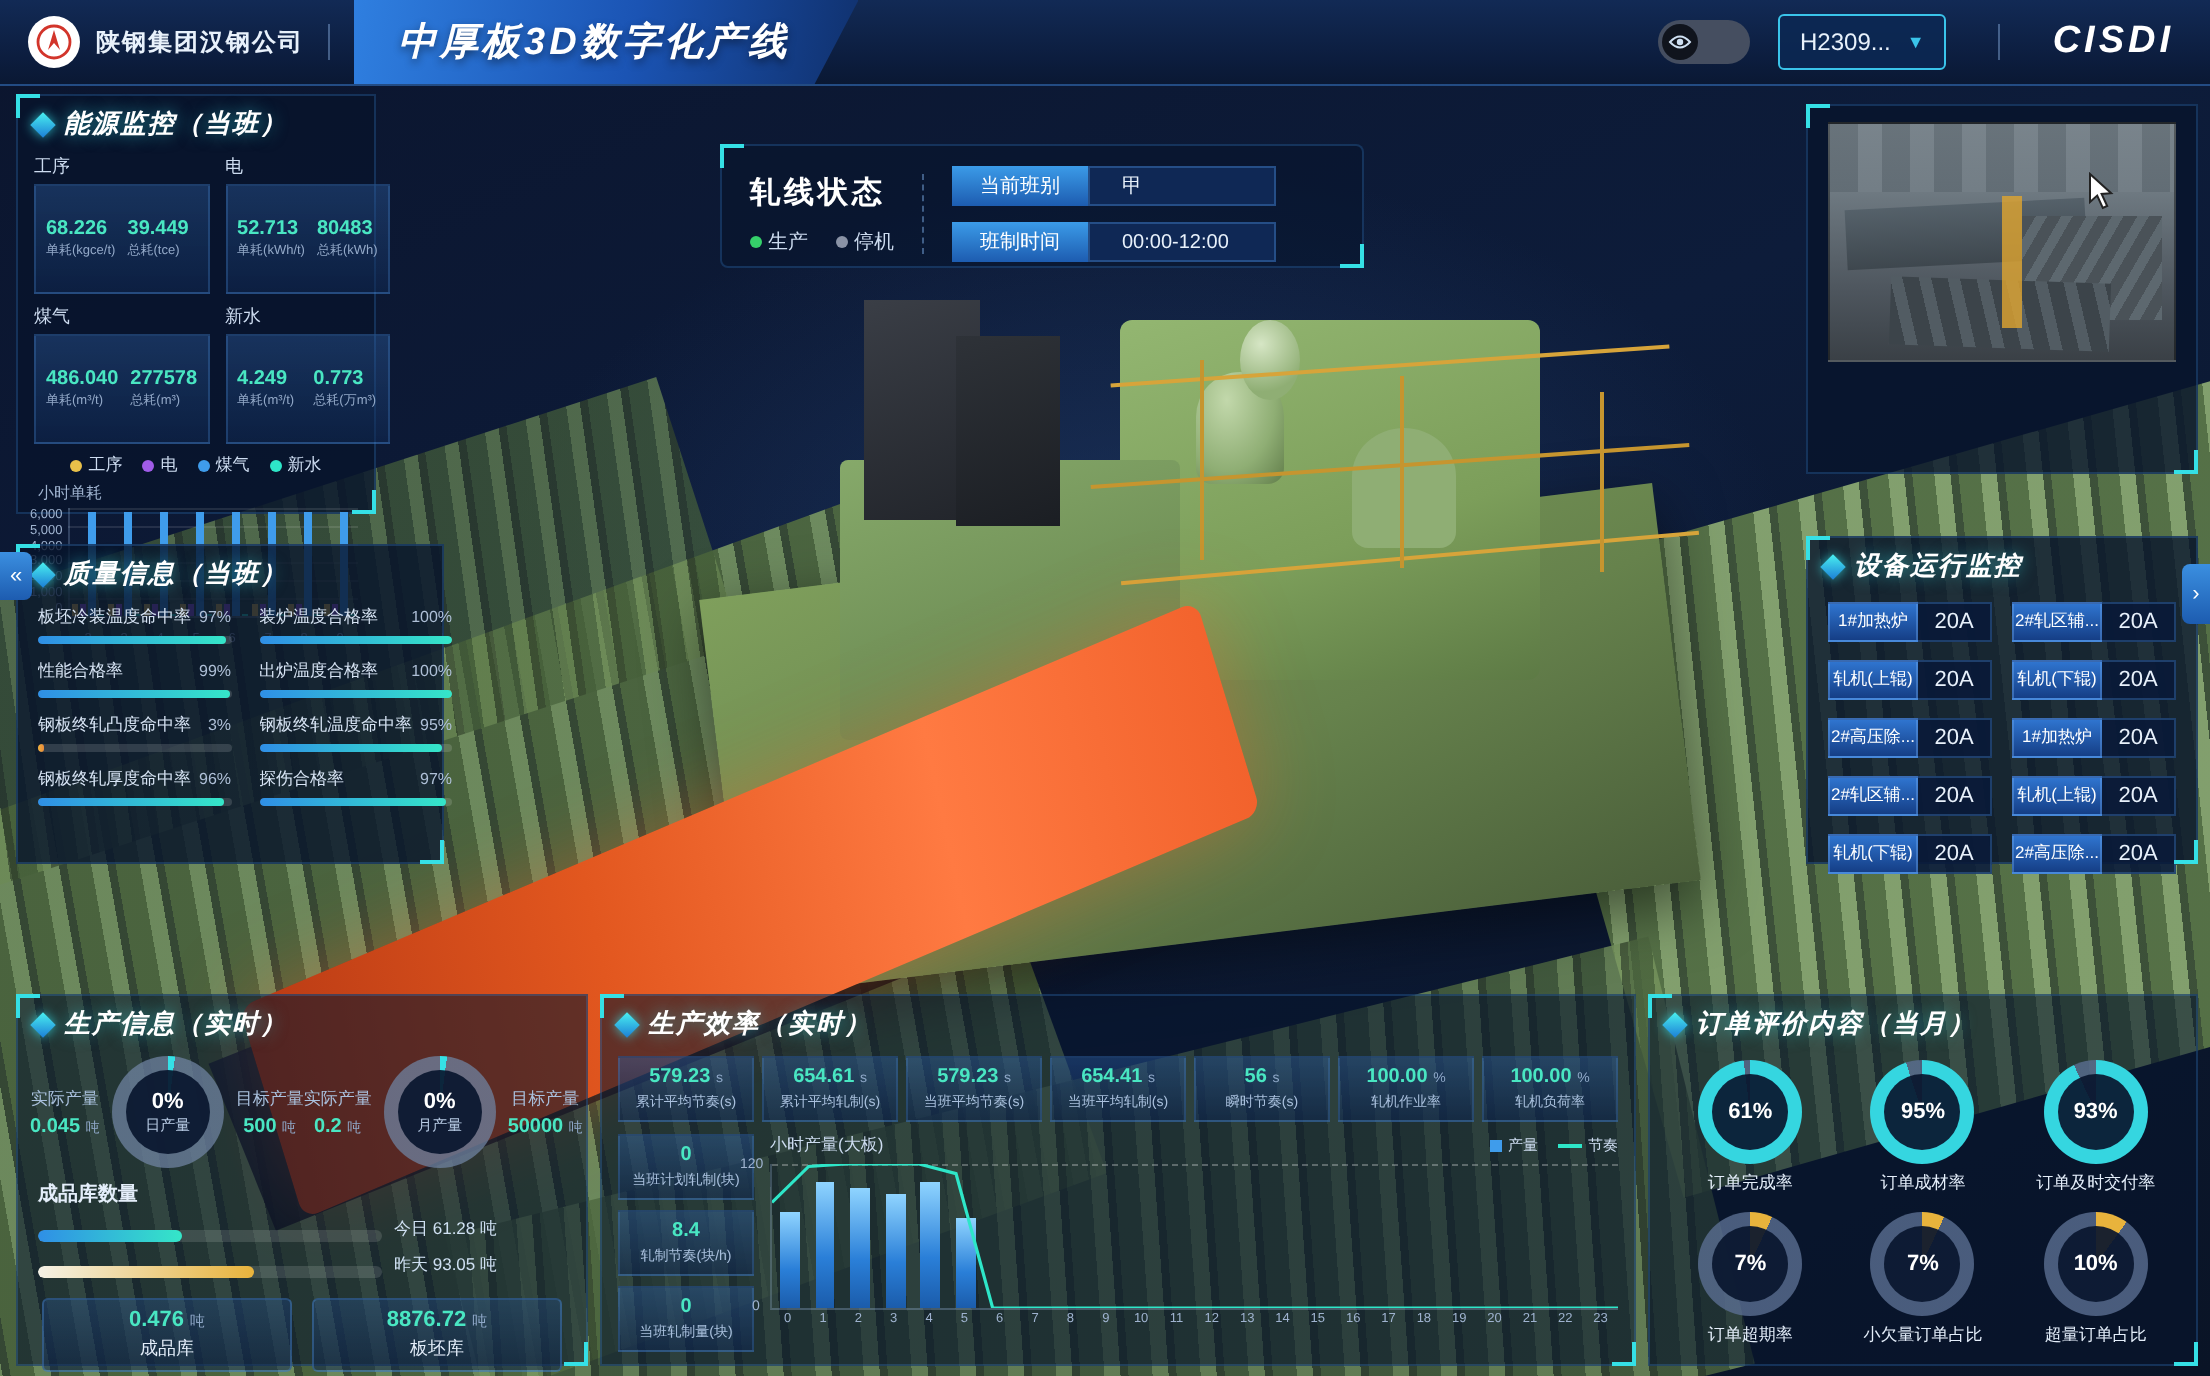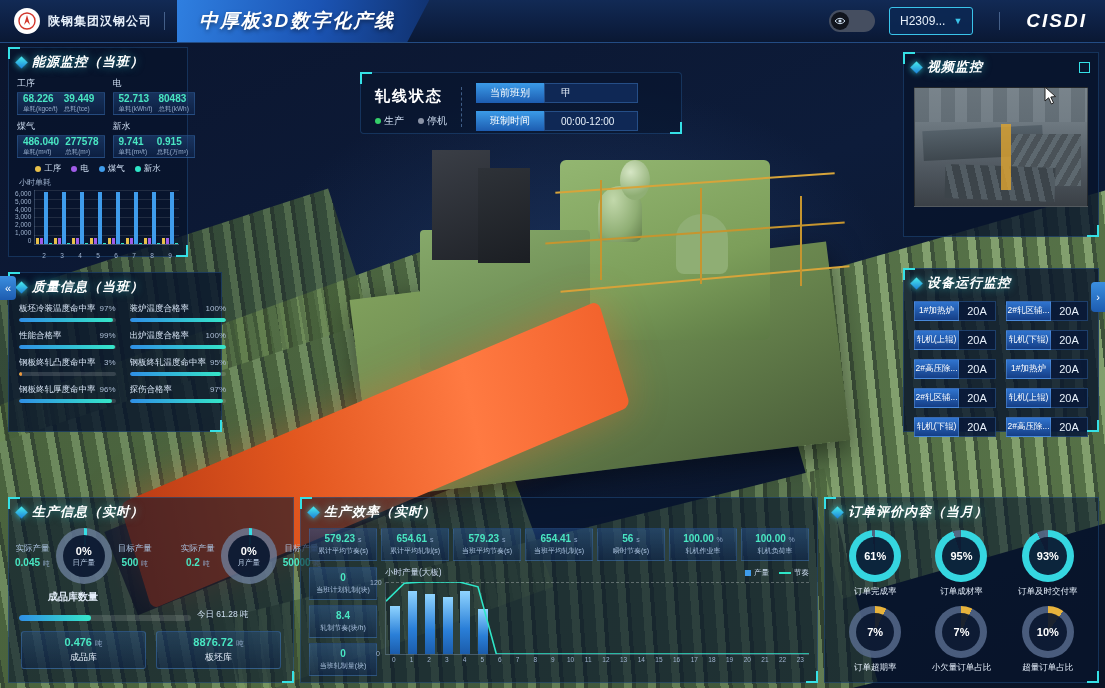--- a/index.html
+++ b/index.html
@@ -39,21 +39,21 @@
   .knob{position:absolute;left:2px;top:2px;width:18px;height:18px;border-radius:50%;background:#10141d;
         display:flex;align-items:center;justify-content:center;}
   .dropdown{display:flex;align-items:center;gap:8px;height:26px;padding:0 10px;
             border:1px solid #3ac4ea;border-radius:3px;background:rgba(12,40,84,.85);
             font-size:12px;color:#e8f1fb;cursor:pointer;}
   .caret{color:#3ac4ea;font-size:9px;}
   .brand{font-size:19px;font-weight:bold;font-style:italic;color:#fff;letter-spacing:2px;}
   
   .e-grid{display:grid;grid-template-columns:1fr 1fr;gap:4px 8px;padding:2px 8px;}
   .e-sec{font-size:9px;color:#cddcf0;margin:1px 0 2px;}
-  .e-card{display:grid;grid-template-columns:1fr 1fr;gap:1px 6px;padding:0 5px;
+  .e-card{display:grid;grid-template-columns:1fr 1fr;gap:1px 6px;padding:16px 5px;
           background:linear-gradient(180deg,rgba(48,100,170,.38),rgba(15,40,82,.55));
           border:1px solid rgba(80,150,230,.25);}
   .e-val{font-size:10px;font-weight:bold;color:#49e6c2;white-space:nowrap;}
   .e-lab{font-size:6.5px;color:#93a9c8;white-space:nowrap;}
   .legend{display:flex;justify-content:center;gap:10px;padding:3px 0 1px;}
   .leg-item{display:flex;align-items:center;gap:3px;font-size:8.5px;color:#cddcf0;}
   .leg-dot{width:6px;height:6px;border-radius:50%;}
   .ylab{font-size:8px;color:#9fb3cf;padding:1px 0 0 10px;}
   .e-chart{display:flex;padding:2px 8px 0 6px;height:62px;}
   .e-yaxis{display:flex;flex-direction:column;justify-content:space-between;align-items:flex-end;
@@ -95,32 +95,32 @@
           background:linear-gradient(180deg,#8d979e 0%,#6d7880 30%,#4e565e 70%,#3a4046 100%);}
   
   .d-grid{display:grid;grid-template-columns:1fr 1fr;gap:9px 10px;padding:6px 10px;}
   .d-chip{display:flex;height:20px;}
   .d-lab{flex:1;display:flex;align-items:center;justify-content:center;font-size:8.5px;color:#fff;
          background:linear-gradient(180deg,#2f74cf,#1a4globe 100%);background:linear-gradient(180deg,#2f74cf,#153e86);
          border:1px solid rgba(110,170,240,.4);white-space:nowrap;overflow:hidden;}
   .d-val{width:36px;display:flex;align-items:center;justify-content:center;font-size:11px;color:#e8f1fb;
          background:rgba(9,26,56,.9);border:1px solid rgba(80,150,230,.3);border-left:none;}
   
-  .g-row{display:flex;align-items:flex-end;justify-content:space-around;padding:4px 6px 0;gap:29px;}
+  .g-row{display:flex;align-items:flex-end;justify-content:space-around;padding:4px 6px 0;}
   .g-group{display:flex;align-items:center;gap:6px;}
   .g-stat{display:flex;flex-direction:column;align-items:center;gap:2px;}
   .g-slab{font-size:8.5px;color:#a9c0dd;white-space:nowrap;}
   .g-sval{font-size:10px;font-weight:bold;color:#49e6c2;white-space:nowrap;}
   .g-sval small{font-size:7px;color:#8fa8c8;font-weight:normal;}
   .donut{border-radius:50%;position:relative;display:flex;align-items:center;justify-content:center;}
   .donut .hole{position:absolute;border-radius:50%;background:rgba(9,22,46,.92);
                display:flex;flex-direction:column;align-items:center;justify-content:center;gap:1px;}
   .dn-pct{font-size:11px;font-weight:bold;color:#fff;}
   .dn-name{font-size:7.5px;color:#b8cbe4;}
-  .inv-title{font-size:10px;color:#e4eefa;padding:6px 10px 2px;font-weight:bold;margin-left:29px;}
+  .inv-title{font-size:10px;color:#e4eefa;padding:6px 10px 2px;font-weight:bold;}
   .inv-bar{display:flex;align-items:flex-end;gap:6px;padding:3px 10px;}
   .inv-track{flex:1;height:6px;background:rgba(255,255,255,.13);border-radius:3px;overflow:hidden;}
   .inv-fill{height:100%;border-radius:3px;}
   .inv-fill.teal{background:linear-gradient(90deg,#2f8fe6,#35e6c8);}
   .inv-fill.yellow{background:linear-gradient(90deg,#f5f2e6,#e8b33c);}
   .inv-txt{font-size:8.5px;color:#cfe0f2;white-space:nowrap;width:86px;}
   .inv-cards{display:flex;gap:10px;padding:7px 12px;}
   .inv-card{flex:1;padding:4px 0;text-align:center;border:1px solid rgba(80,150,230,.35);
             background:linear-gradient(180deg,rgba(40,86,150,.35),rgba(14,36,74,.55));border-radius:3px;}
   .ic-val{font-size:11px;font-weight:bold;color:#49e6c2;}
@@ -290,22 +290,22 @@
           <div class="e-card">
             <div class="e-val">486.040</div>
             <div class="e-val">277578</div>
             <div class="e-lab">单耗(m³/t)</div>
             <div class="e-lab">总耗(m³)</div>
           </div>
         </div>
         <div>
           <div class="e-sec">新水</div>
           <div class="e-card">
-            <div class="e-val">9.741</div>
-            <div class="e-val">0.915</div>
+            <div class="e-val">4.249</div>
+            <div class="e-val">0.773</div>
             <div class="e-lab">单耗(m³/t)</div>
             <div class="e-lab">总耗(万m³)</div>
           </div>
         </div>
       </div>
     <div class="legend" id="energy-legend">
         <div class="leg-item">
           <span class="leg-dot" style="background: rgb(232, 192, 74);"></span>
           <span>工序</span>
         </div>
@@ -471,25 +471,20 @@
             <span class="q-val">97%</span>
           </div>
           <div class="q-track">
             <div class="q-fill" style="width: 97%;"></div>
           </div>
         </div>
       </div>
   </div>
 
   <div class="panel" style="left:903px;top:52px;width:196px;height:185px;">
-    <div class="ptitle">
-        <span class="diamond"></span>
-      <span class="ptext">视频监控</span>
-      <span style="margin-left:auto;width:9px;height:9px;border:1px solid #35e0e6;display:inline-block;"></span>
-      </div>
     <div class="vthumb">
       <div style="position:absolute;left:0;top:0;right:0;height:34px;background:repeating-linear-gradient(90deg,#5f6a72 0 14px,#747f87 14px 26px);opacity:.8;"></div>
       <div style="position:absolute;left:8px;top:40px;width:120px;height:30px;background:linear-gradient(180deg,#55616a,#3e474e);transform:rotate(-3deg);"></div>
       <div style="position:absolute;right:6px;top:46px;width:70px;height:52px;background:repeating-linear-gradient(120deg,#4a5258 0 6px,#5d686f 6px 11px);"></div>
       <div style="position:absolute;left:30px;bottom:6px;width:110px;height:34px;background:repeating-linear-gradient(75deg,#3c444a 0 8px,#525c63 8px 14px);transform:rotate(2deg);"></div>
       <div style="position:absolute;left:86px;top:36px;width:10px;height:66px;background:#e0a52f;opacity:.8;"></div>
     </div>
   </div>
 
   <div class="panel" style="left:903px;top:268px;width:196px;height:164px;">
@@ -580,20 +575,26 @@
           </div>
         </div>
       </div>
     <div class="inv-title">成品库数量</div>
     <div id="inv-bars">
         <div class="inv-bar">
           <div class="inv-track">
             <div class="inv-fill teal" style="width: 42%;"></div>
           </div>
           <span class="inv-txt">今日 61.28 吨</span>
+        </div>
+        <div class="inv-bar">
+          <div class="inv-track">
+            <div class="inv-fill yellow" style="width: 63%;"></div>
+          </div>
+          <span class="inv-txt">昨天 93.05 吨</span>
         </div>
       </div>
     <div class="inv-cards" id="inv-cards">
         <div class="inv-card">
           <div class="ic-val">0.476 <small>吨</small></div>
           <div class="ic-lab">成品库</div>
         </div>
         <div class="inv-card">
           <div class="ic-val">8876.72 <small>吨</small></div>
           <div class="ic-lab">板坯库</div>

